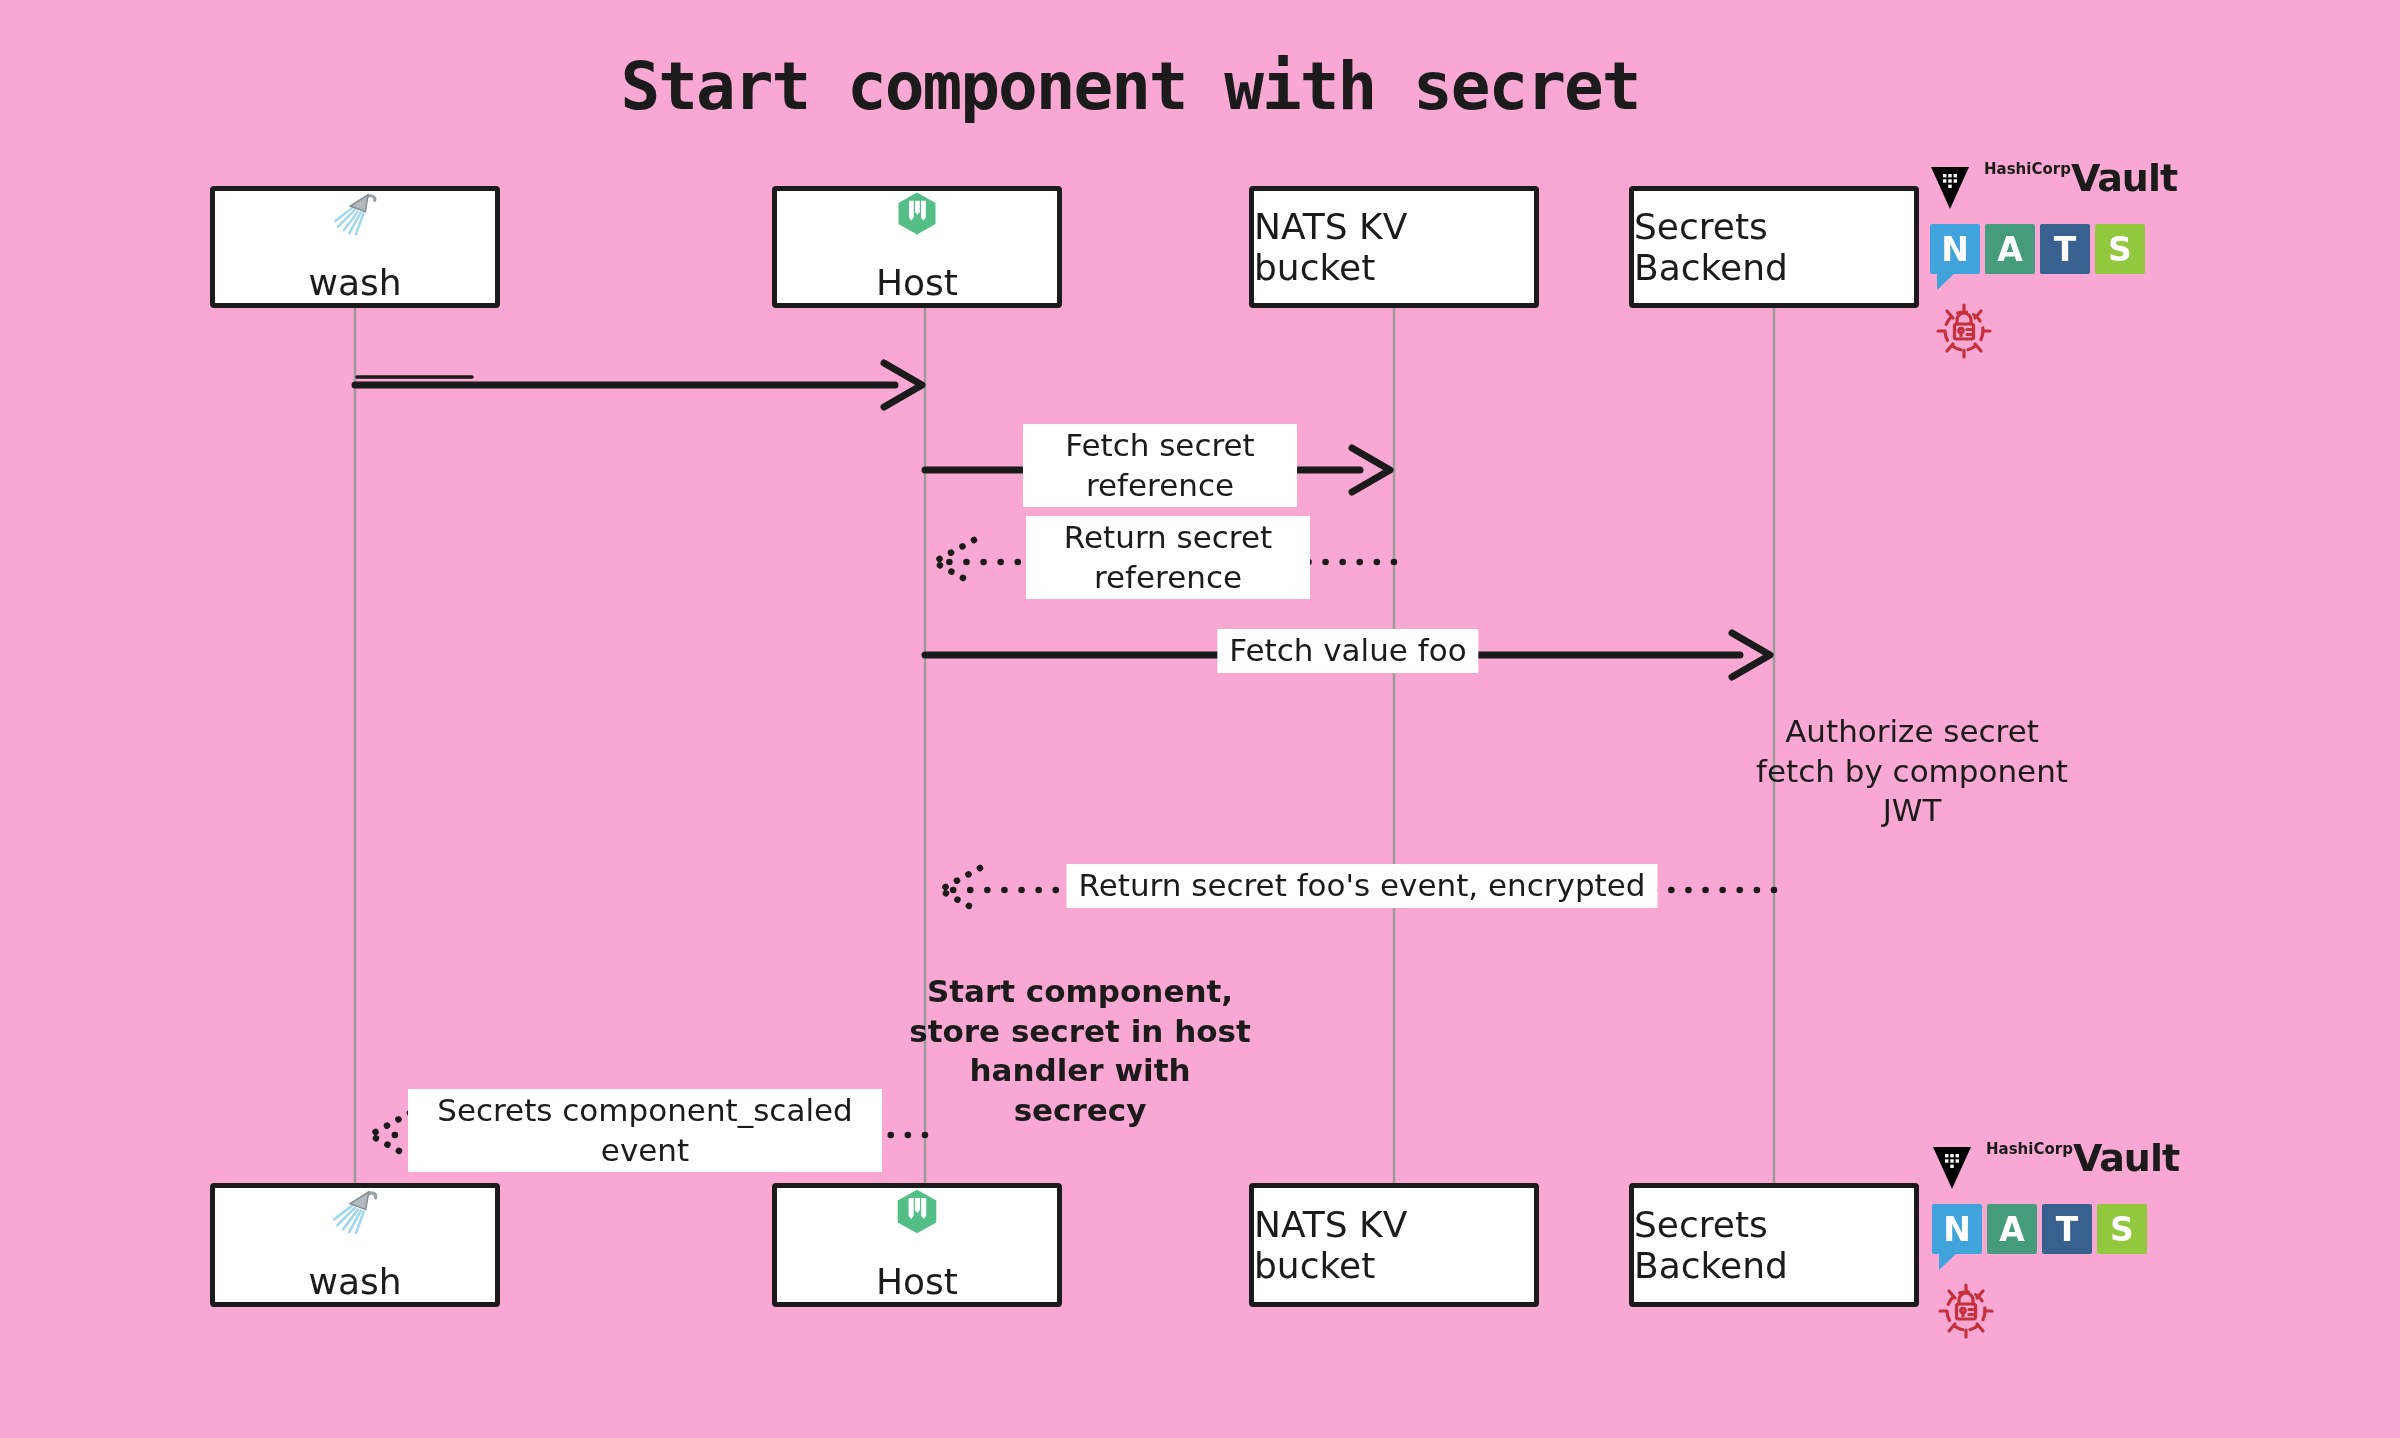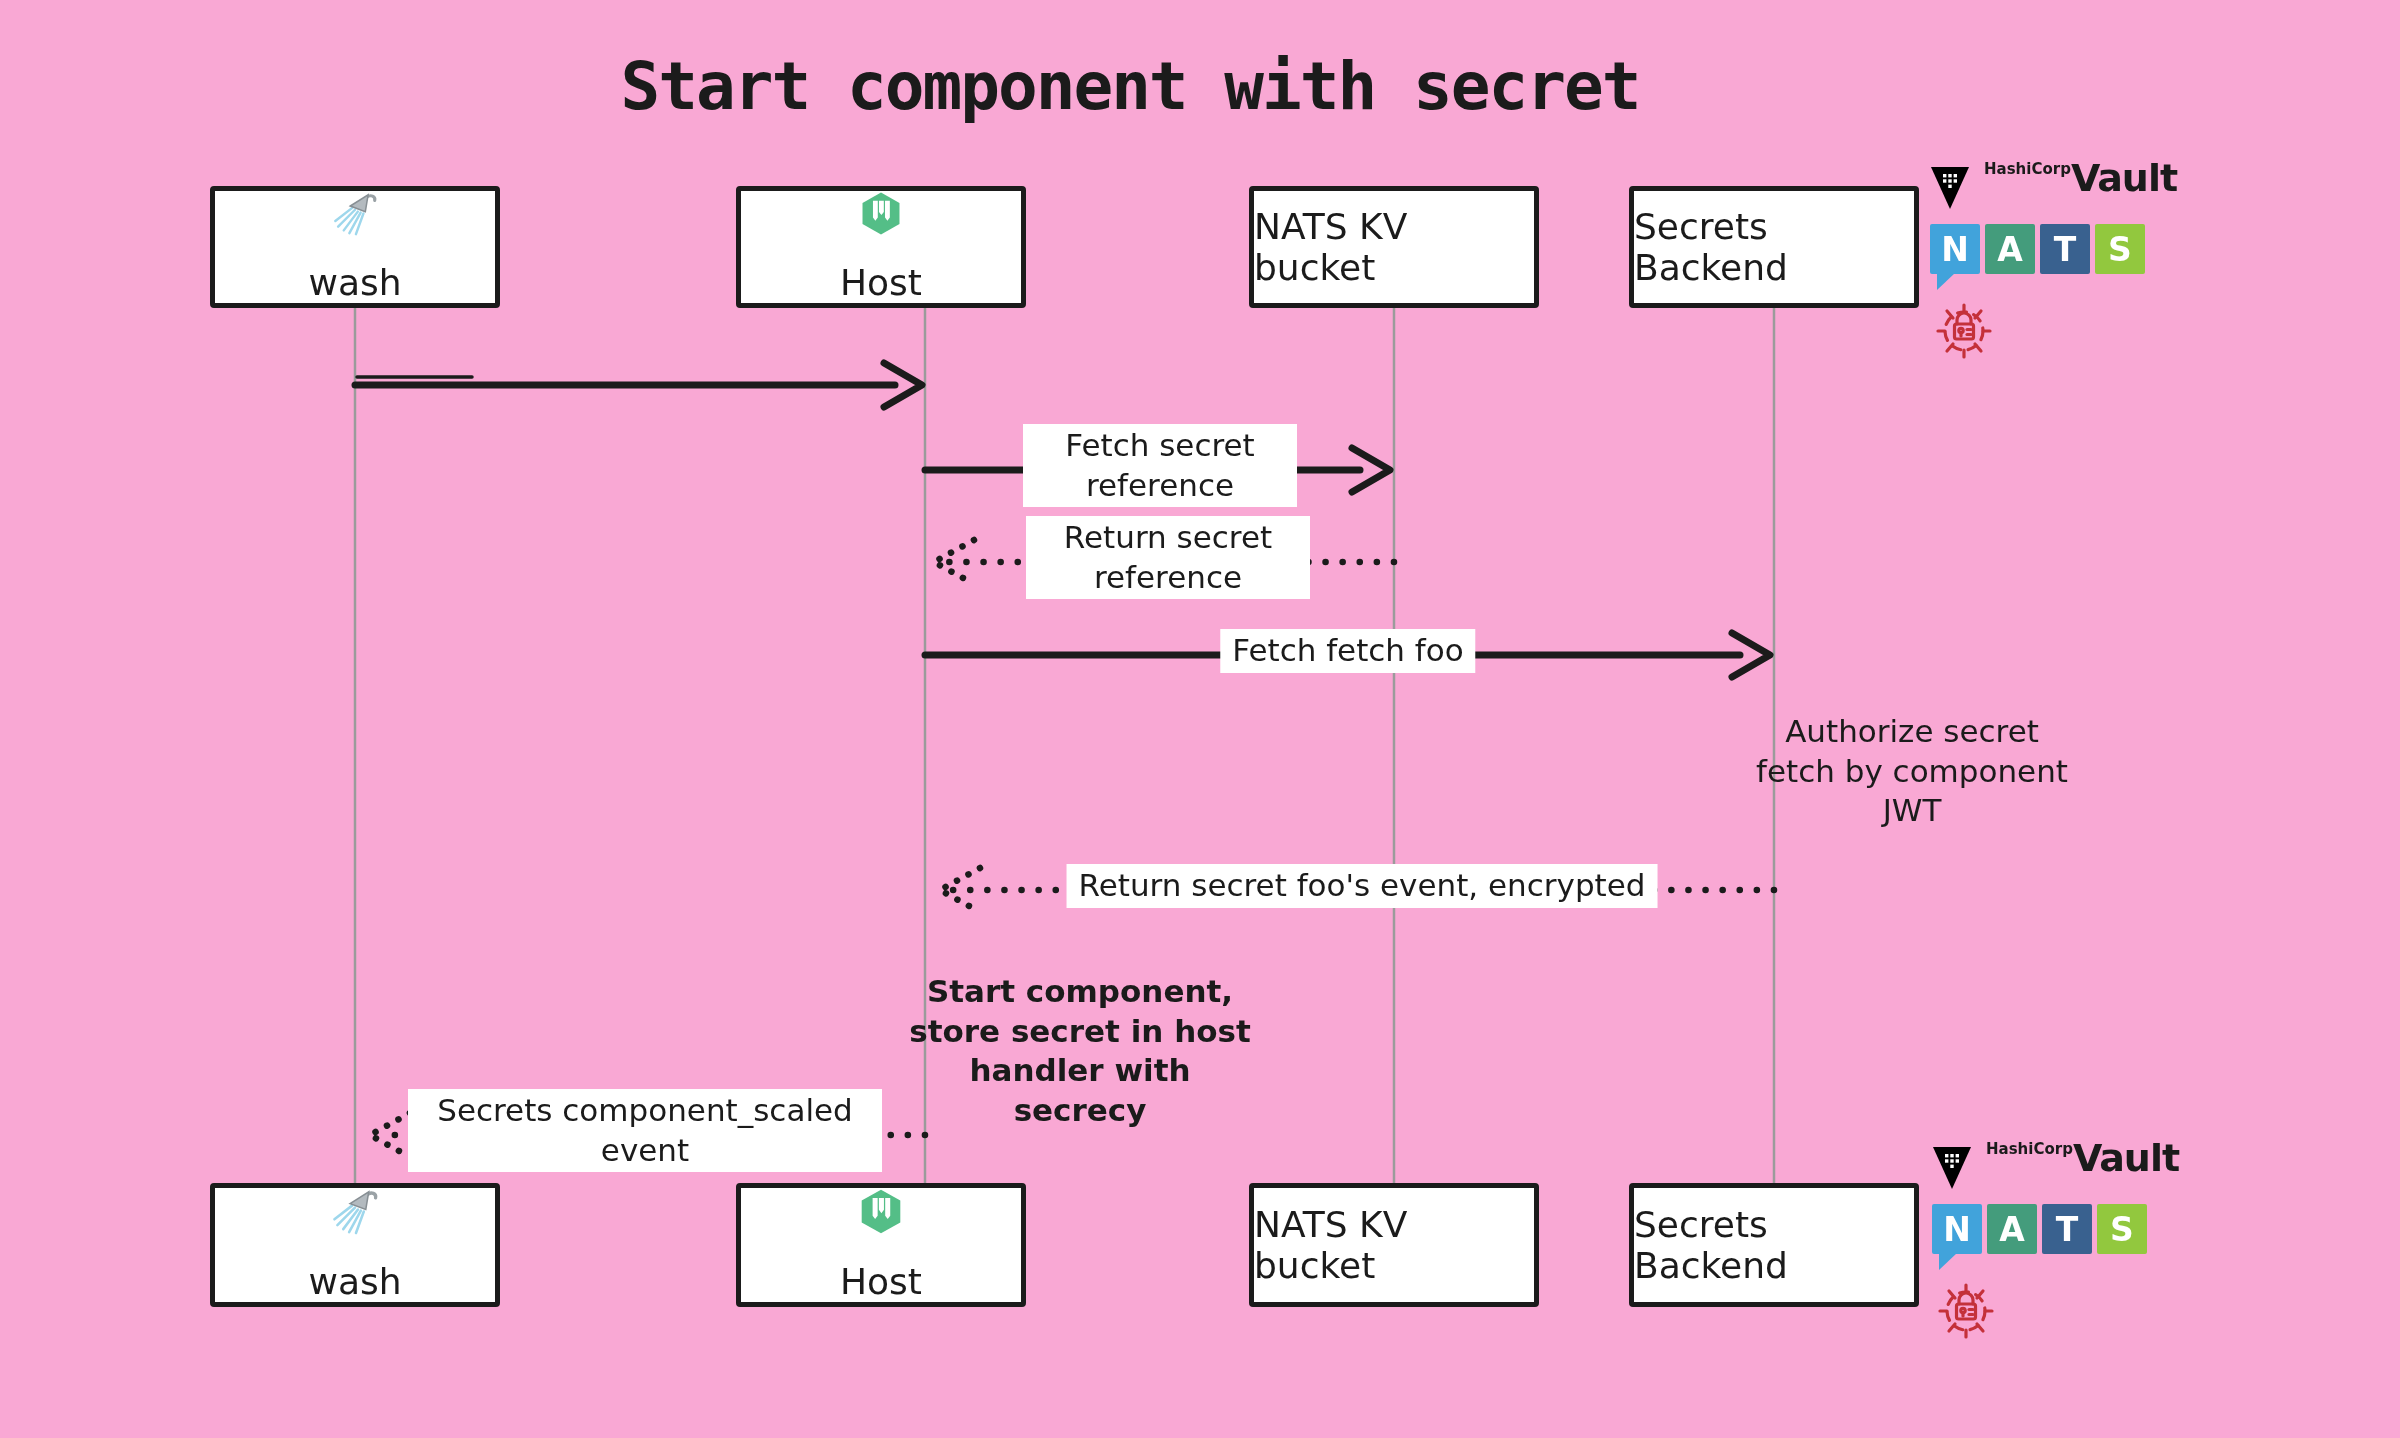--- a/index.html
+++ b/index.html
@@ -27,21 +27,21 @@
   .note7{left:1080px;top:972px;width:348px;font-weight:bold;}
 
   
   .actor-box{position:absolute;width:280px;height:112px;background:#fff;
              border:5px solid var(--ink,#1b1b1b);border-radius:4px;
              display:flex;align-items:center;justify-content:center;gap:26px;
              font-size:36px;flex-direction:column;}
   .row-top{top:186px;}
   .row-bottom{top:1183px;height:114px;}
   .pos-wash{left:210px;}
-  .pos-host{left:736px;}
+  .pos-host{left:772px;}
   .pos-nats{left:1249px;}
   .pos-secrets{left:1629px;}
 
   
   .logo-stack{position:absolute;width:260px;}
   .logos-top{left:1930px;top:160px;}
   .logos-bottom{left:1932px;top:1140px;}
   .vault{display:flex;gap:14px;align-items:flex-start;}
   .vault-tri{margin-top:6px;}
   .vault-text{display:flex;}
@@ -97,21 +97,21 @@
     </g>
 
     <g stroke="currentColor" fill="none" stroke-linecap="round">
       <path d="M925,1135 H385" stroke-width="6.5" stroke-dasharray="0.1 17"></path>
       <path d="M410,1113 L370,1135 L410,1157" stroke-width="6.5" stroke-dasharray="0.1 13"></path>
     </g>
   </svg>
 
   <div class="msg msg2">Fetch secret reference</div>
   <div class="msg msg3">Return secret reference</div>
-  <div class="msg msg4 nowrap">Fetch fetch foo</div>
+  <div class="msg msg4 nowrap">Fetch value foo</div>
   <div class="msg msg6 nowrap">Return secret foo's event, encrypted</div>
   <div class="msg msg8">Secrets component_scaled event</div>
   <div class="msg note note5">Authorize secret fetch by component JWT</div>
   <div class="msg note note7">Start component, store secret in host handler with secrecy</div>
 
   <div class="actor-box row-top pos-wash">
     <svg width="48" height="48" viewBox="0 0 48 48">
       <g stroke="#9ED7EC" stroke-width="2.6" stroke-linecap="round">
         <path d="M21,18 L3,32"></path>
           <path d="M24,20 L6,38"></path>

